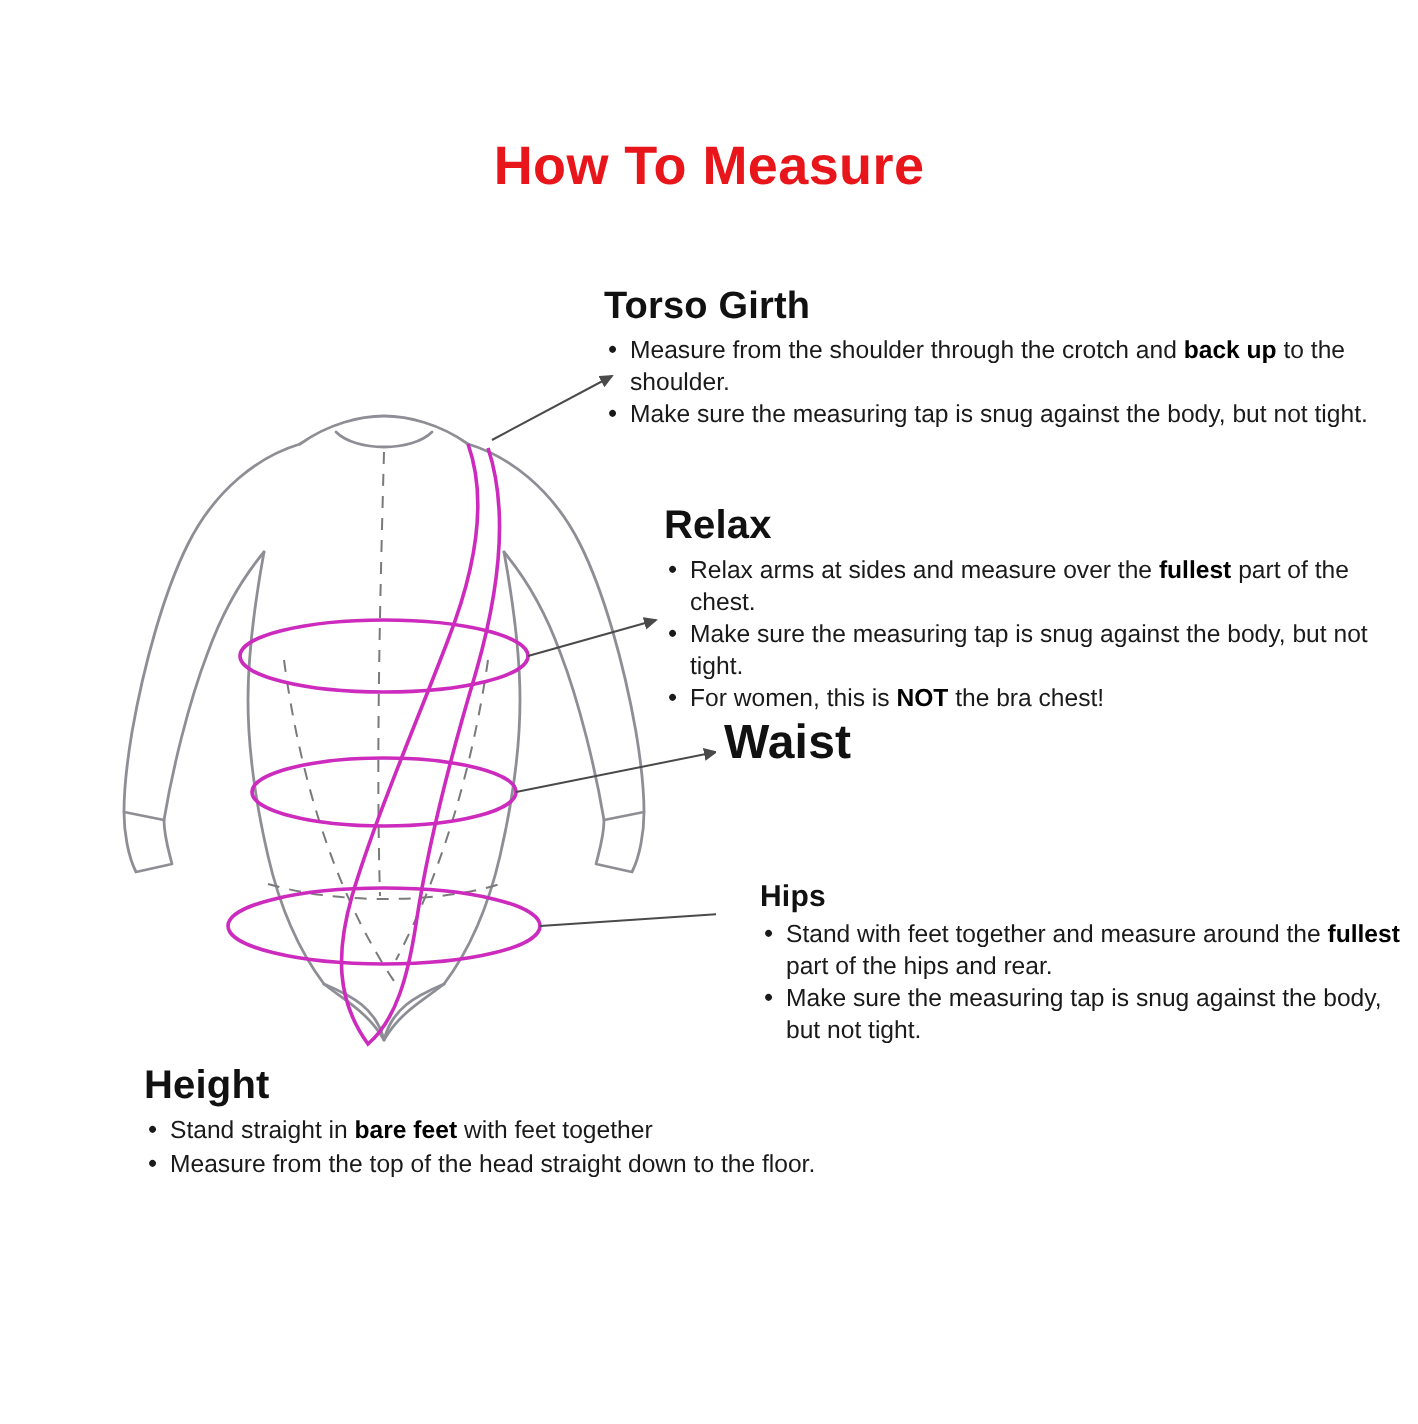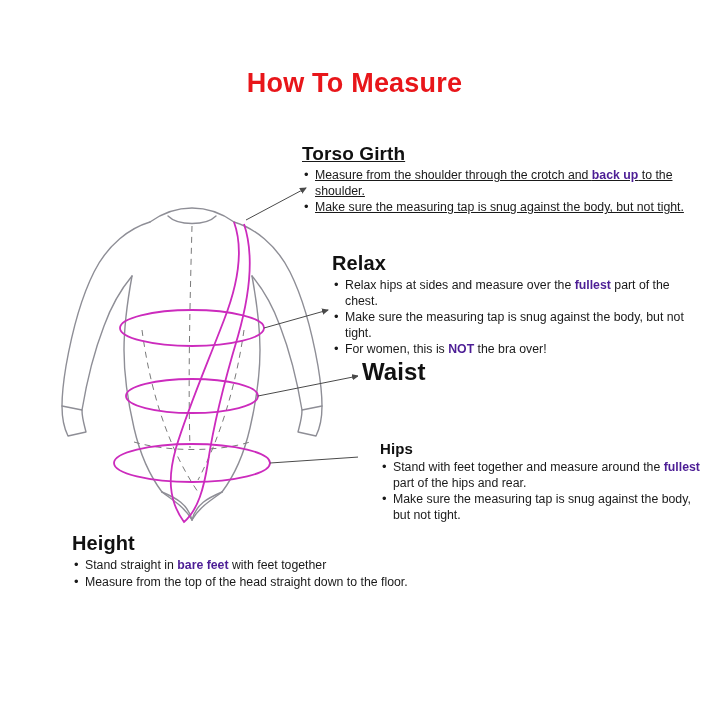--- a/index.html
+++ b/index.html
@@ -61,23 +61,23 @@
   }
   .section li::before {
     content: "•";
     position: absolute;
     left: 2px;
     top: -1px;
     font-size: 13px;
     line-height: 16px;
     color: #1a1a1a;
   }
-  .hl { color: #4c1d95; font-weight: bold; }
+  .hl { color: #000000; font-weight: bold; }
 
-  #sec-torso  { left: 302px; top: 143px; width: 398px; text-decoration: underline; }
+  #sec-torso  { left: 302px; top: 143px; width: 398px; }
   #sec-bust   { left: 332px; top: 252px; width: 372px; }
   #sec-waist  { left: 362px; top: 358px; width: 340px; }
   #sec-hips   { left: 380px; top: 440px; width: 320px; }
   #sec-height { left: 72px;  top: 532px; width: 420px; }
 
   #sec-torso h2  { font-size: 19px; }
   #sec-bust h2   { font-size: 20px; }
   #sec-waist h2  { font-size: 24px; }
   #sec-hips h2   { font-size: 15px; }
   #sec-height h2 { font-size: 20px; }
@@ -148,23 +148,23 @@
   <h2>Torso Girth</h2>
   <ul>
       <li><span>Measure from the shoulder through the crotch and </span><span class="hl">back up</span><span> to the shoulder.</span></li>
       <li><span>Make sure the measuring tap is snug against the body, but not tight.</span></li>
     </ul>
 </div>
 
 <div class="section" id="sec-bust">
   <h2>Relax</h2>
   <ul>
-      <li><span>Relax hips at sides and measure over the </span><span class="hl">fullest</span><span> part of the chest.</span></li>
+      <li><span>Relax arms at sides and measure over the </span><span class="hl">fullest</span><span> part of the chest.</span></li>
       <li><span>Make sure the measuring tap is snug against the body, but not tight.</span></li>
-      <li><span>For women, this is </span><span class="hl">NOT</span><span> the bra over!</span></li>
+      <li><span>For women, this is </span><span class="hl">NOT</span><span> the bra chest!</span></li>
     </ul>
 </div>
 
 <div class="section" id="sec-waist">
   <h2>Waist</h2>
 </div>
 
 <div class="section" id="sec-hips">
   <h2>Hips</h2>
   <ul>

